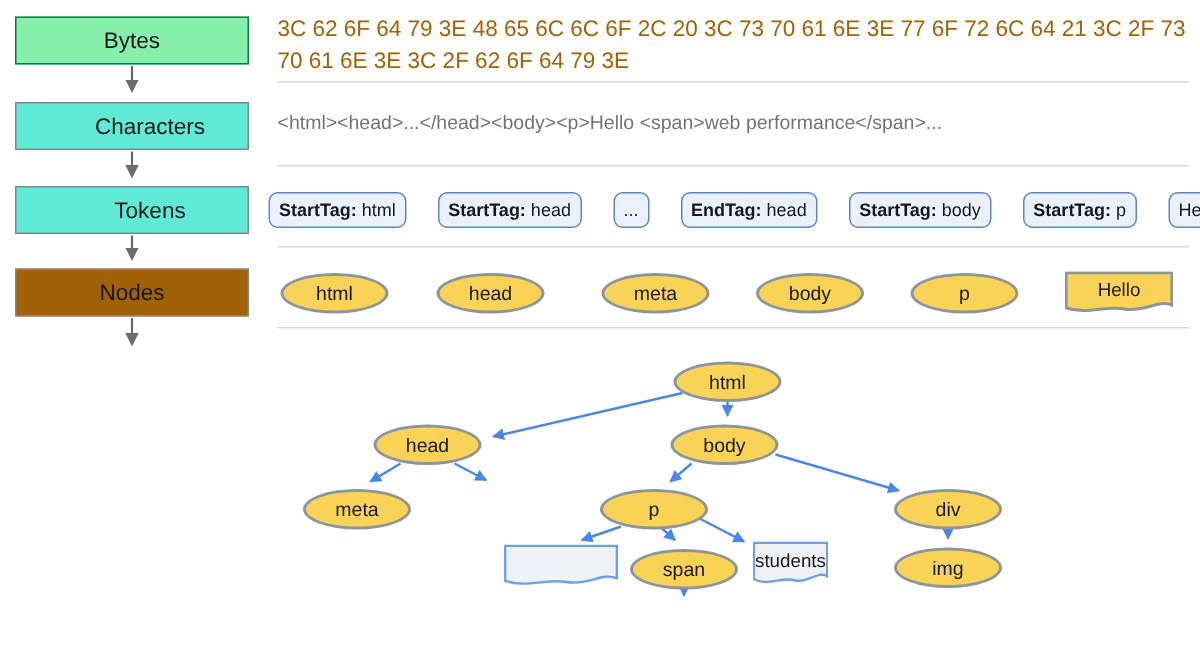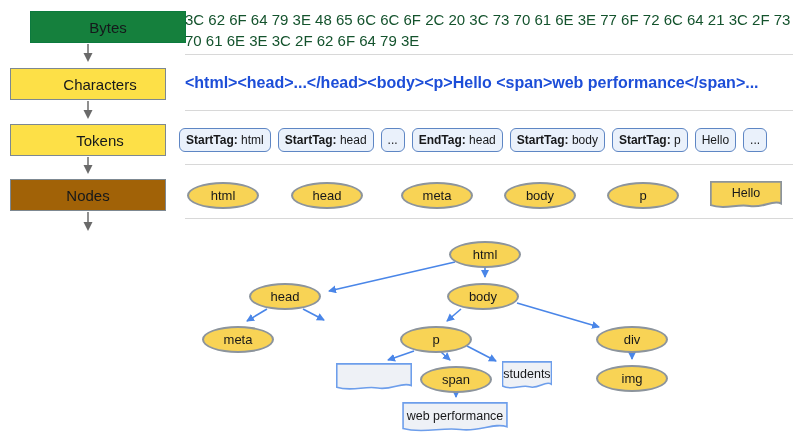--- a/index.html
+++ b/index.html
@@ -4,35 +4,35 @@
 <style>
   * { margin:0; padding:0; box-sizing:border-box; }
   html,body { background:#fff; }
   body { font-family:"Liberation Sans", sans-serif; }
   #stage-root { position:relative; width:800px; height:443px; background:#fff; overflow:hidden; }
 
   
   .stage { position:absolute; left:10px; width:156px; height:32px;
            display:flex; align-items:center; justify-content:center;
            font-size:15px; color:#15181b; border:1px solid #7d8891; }
-  .stage.green  { background:#15803d; border-color:#0c7a3e;margin-left:20px; }
-  .stage.blue   { background:#fde047;padding-left:24px; }
+  .stage.green  { background:#86efac; border-color:#0c7a3e; }
+  .stage.blue   { background:#5eead4;padding-left:24px; }
   .stage.yellow { background:#a16207; }
 
   
   .divider { position:absolute; left:185px; width:608px; height:1px; background:#d8d8d8; }
 
   .bytes-text { position:absolute; left:185px; top:9px; width:612px;
-                font-size:15px; line-height:21px; color:#14532d; }
+                font-size:15px; line-height:21px; color:#a16207; }
   .chars-text { position:absolute; left:185px; top:74px; width:608px;
-                font-size:16px; font-weight:bold; color:#1d4ed8; }
+                font-size:13px; font-weight:normal; color:#737373; }
 
   
   .chip-row { position:absolute; left:179px; top:128px; width:615px;
-              display:flex; gap:7px; align-items:center;text-align:right; }
+              display:flex; gap:21px; align-items:center;text-align:right; }
   .chip { height:24px; display:flex; align-items:center; padding:0 6px;
           background:#eaf1fb; border:1.5px solid #5e86c4; border-radius:6px;
           font-size:12px; color:#17181a; white-space:pre; }
   .chip .b { font-weight:bold; }
 
   
   .ellipse { position:absolute; width:72px; height:27px; border-radius:50%;
              background:#f8d355; border:2px solid #8c949c;
              display:flex; align-items:center; justify-content:center;
              font-size:13px; color:#17181a; z-index:3; }
@@ -166,20 +166,14 @@
     <svg viewBox="0 0 100 36" preserveAspectRatio="none">
       <path d="M1,1 H99 V27 C87,22 73,33 55,30 C38,27 20,35 1,29 Z" fill="#eef1f6" stroke="#6d9eeb" stroke-width="1.6" vector-effect="non-scaling-stroke"></path>
     </svg>
   </div>
   <div class="note" style="left:502px;top:361px;width:50px;height:31px">
     <svg viewBox="0 0 100 36" preserveAspectRatio="none">
       <path d="M1,1 H99 V27 C87,22 73,33 55,30 C38,27 20,35 1,29 Z" fill="#eef1f6" stroke="#6d9eeb" stroke-width="1.6" vector-effect="non-scaling-stroke"></path>
     </svg>
     <div class="note-label">students</div>
   </div>
-  <div class="note" style="left:402px;top:402px;width:106px;height:33px">
-    <svg viewBox="0 0 100 36" preserveAspectRatio="none">
-      <path d="M1,1 H99 V27 C87,22 73,33 55,30 C38,27 20,35 1,29 Z" fill="#eef1f6" stroke="#6d9eeb" stroke-width="1.6" vector-effect="non-scaling-stroke"></path>
-    </svg>
-    <div class="note-label">web performance</div>
-  </div>
 
 </div>
 
 </body></html>

